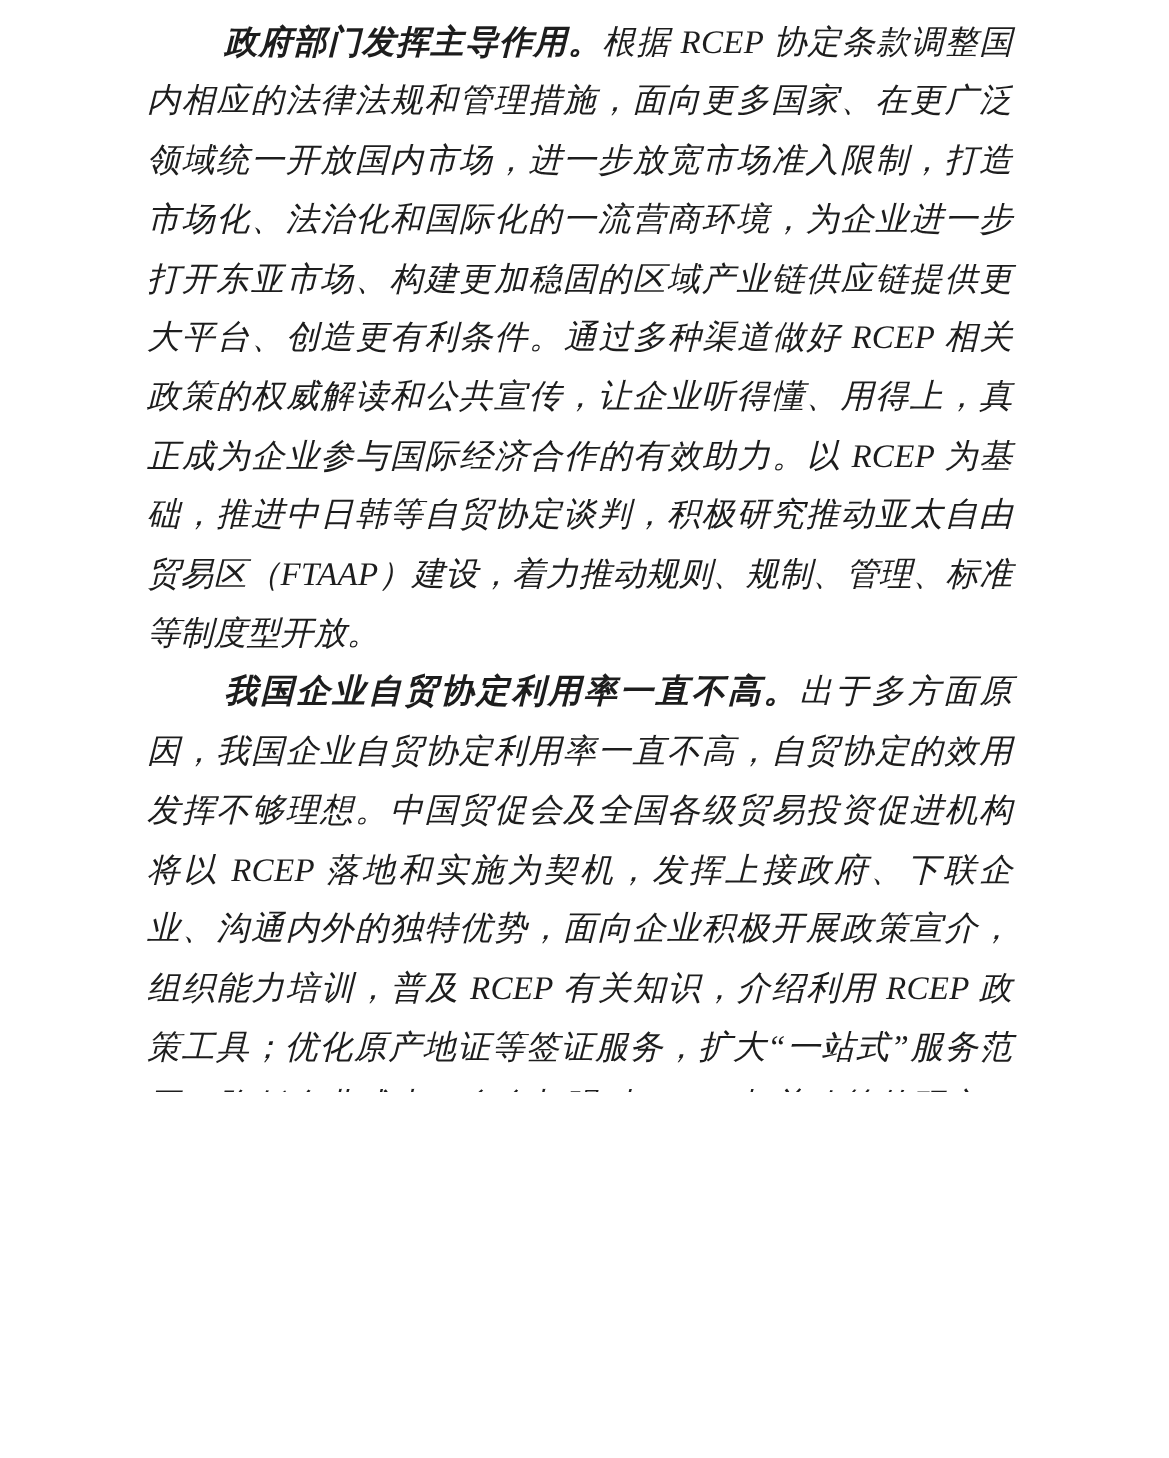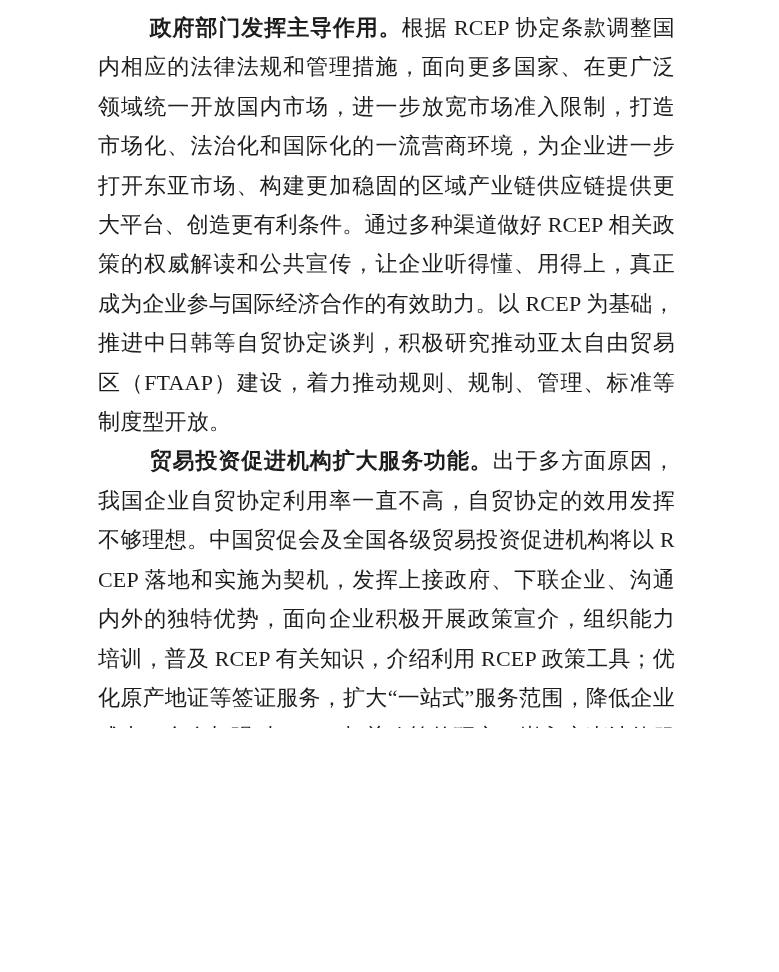--- a/index.html
+++ b/index.html
@@ -7,20 +7,21 @@
     padding: 0;
     background: #ffffff;
   }
   .page {
     position: relative;
     width: 779px;
     height: 728px;
     background: #ffffff;
     overflow: hidden;
     font-family: "Liberation Serif", "DejaVu Serif", serif;
+    font-style: italic;
   }
   .content {
     position: absolute;
     left: 98px;
     top: 8px;
     width: 577px;
     color: #1d1d1d;
   }
   .para {
     margin: 0;
@@ -45,16 +46,16 @@
     letter-spacing: 3px;
     font-family: "Liberation Serif", "DejaVu Serif", serif;
   }
 </style>
 </head>
 <body>
 
 <div class="page">
   <div class="content">
     <p class="para"><span class="lead">政府部门发挥主导作用。</span><span>根据 RCEP 协定条款调整国内相应的法律法规和管理措施，面向更多国家、在更广泛领域统一开放国内市场，进一步放宽市场准入限制，打造市场化、法治化和国际化的一流营商环境，为企业进一步打开东亚市场、构建更加稳固的区域产业链供应链提供更大平台、创造更有利条件。通过多种渠道做好 RCEP 相关政策的权威解读和公共宣传，让企业听得懂、用得上，真正成为企业参与国际经济合作的有效助力。以 RCEP 为基础，推进中日韩等自贸协定谈判，积极研究推动亚太自由贸易区（FTAAP）建设，着力推动规则、规制、管理、标准等制度型开放。</span></p>
-    <p class="para"><span class="lead">贸易投资促进机构扩大服务功能。</span><span>出于多方面原因，我国企业自贸协定利用率一直不高，自贸协定的效用发挥不够理想。中国贸促会及全国各级贸易投资促进机构将以 RCEP 落地和实施为契机，发挥上接政府、下联企业、沟通内外的独特优势，面向企业积极开展政策宣介，组织能力培训，普及 RCEP 有关知识，介绍利用 RCEP 政策工具；优化原产地证等签证服务，扩大“一站式”服务范围，降低企业成本；自身加强对 RCEP 相关政策的研究，嵌入商事法律服务工作，做好企业的参谋；积极举办与 RECP 成员国相关的经贸论坛和展览展示活动，为企业提供更大的合作平台，把我国政府为企业精心定制的“优惠券”发到企业手里，助力政策给企业带来实实在在的好处，在增强企业的受惠面和获得感上下功夫。</span></p>
+    <p class="para"><span class="lead">我国企业自贸协定利用率一直不高。</span><span>出于多方面原因，我国企业自贸协定利用率一直不高，自贸协定的效用发挥不够理想。中国贸促会及全国各级贸易投资促进机构将以 RCEP 落地和实施为契机，发挥上接政府、下联企业、沟通内外的独特优势，面向企业积极开展政策宣介，组织能力培训，普及 RCEP 有关知识，介绍利用 RCEP 政策工具；优化原产地证等签证服务，扩大“一站式”服务范围，降低企业成本；自身加强对 RCEP 相关政策的研究，嵌入商事法律服务工作，做好企业的参谋；积极举办与 RECP 成员国相关的经贸论坛和展览展示活动，为企业提供更大的合作平台，把我国政府为企业精心定制的“优惠券”发到企业手里，助力政策给企业带来实实在在的好处，在增强企业的受惠面和获得感上下功夫。</span></p>
   </div>
   <div class="page-number">- 7 -</div>
 </div>
 
 </body></html>

